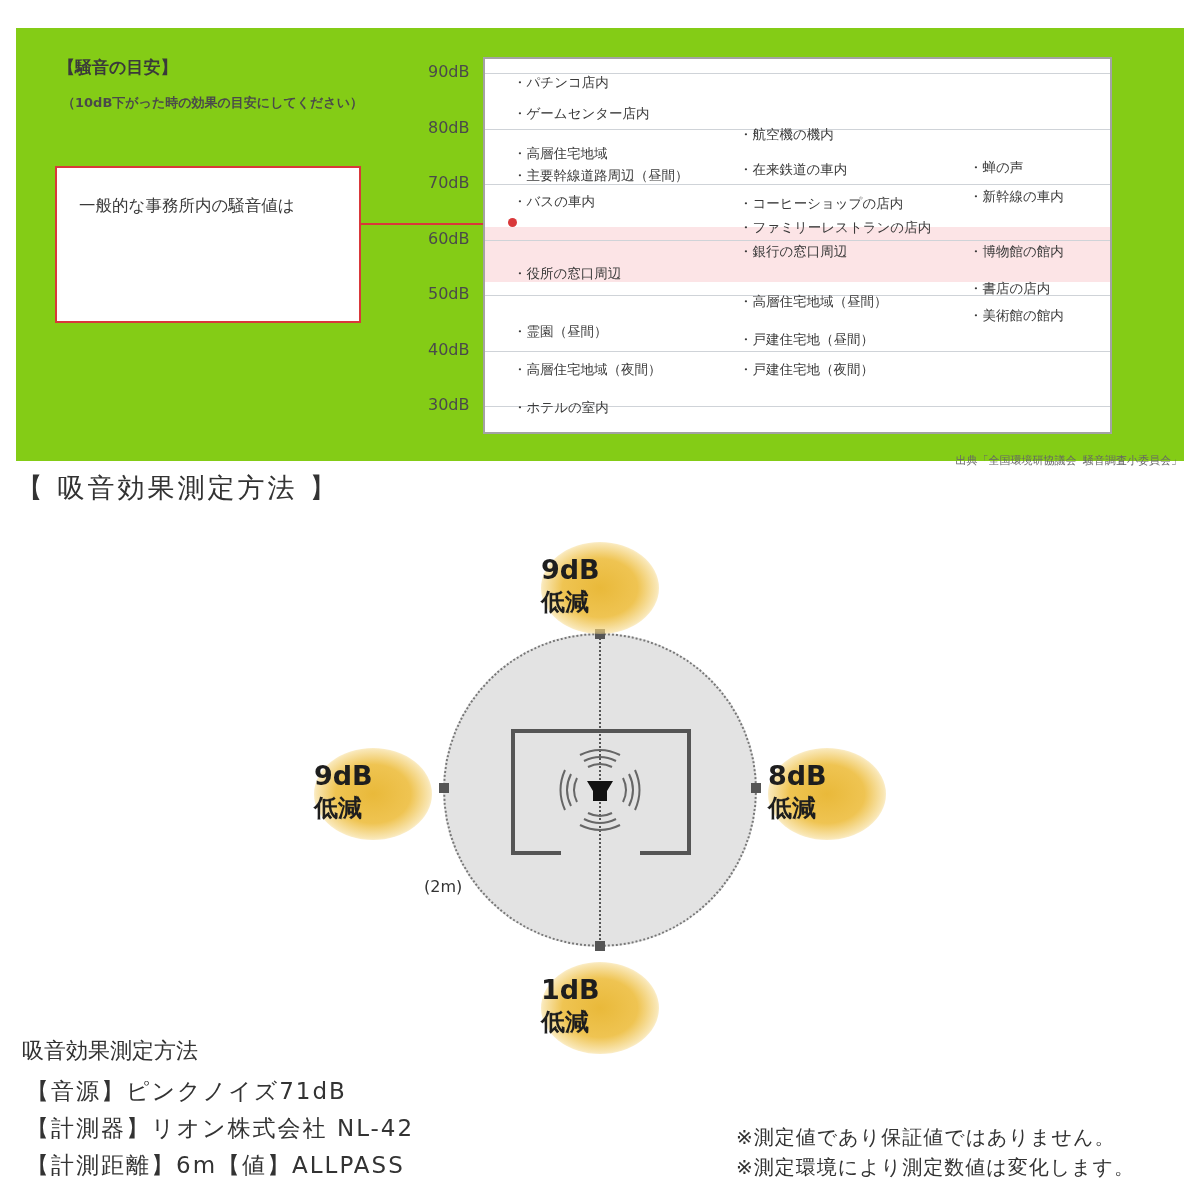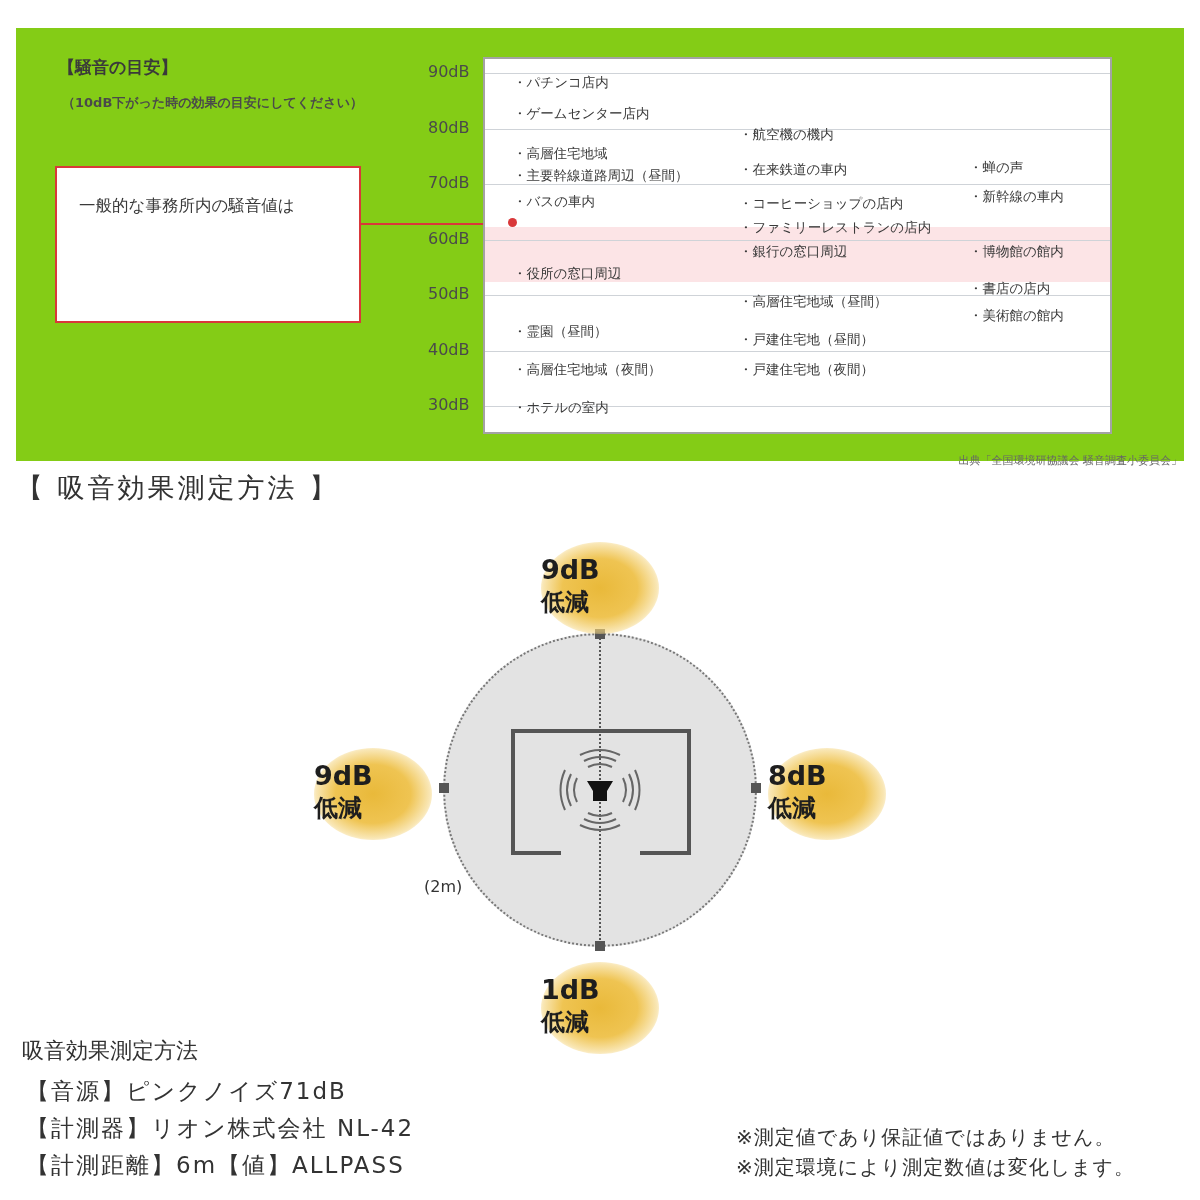--- a/index.html
+++ b/index.html
@@ -15,21 +15,21 @@
   .callout-connector { position: absolute; left: 345px; top: 195px; width: 152px; height: 2px; background: #d9383a; }
   .callout-dot { position: absolute; left: 492px; top: 190px; width: 9px; height: 9px; border-radius: 50%; background: #d9383a; }
 
   .db-label { position: absolute; left: 412px; width: 48px; font-size: 16px; color: #4a4a4a; }
 
   .chart-box { position: absolute; left: 467px; top: 29px; width: 629px; height: 377px; background: #fff; border: 2px solid #a3a3a3; overflow: hidden; }
   .grid-line { position: absolute; left: 0; right: 0; height: 1px; background: #cfd3d8; }
   .pink-band { position: absolute; left: 0; right: 0; top: 168px; height: 55px; background: #fce4e6; }
   .item { position: absolute; font-size: 13.5px; color: #3a3a3a; white-space: nowrap; }
 
-  .source { position: absolute; right: 18px; top: 453px; font-size: 11px; color: #666; }
+  .source { position: absolute; right: 18px; top: 453px; font-size: 11px; color: #666; font-family: Liberation Mono, monospace; }
 
   .method-heading { position: absolute; left: 16px; top: 470px; font-size: 27px; color: #333; letter-spacing: 3px; }
 
   .diagram { position: absolute; left: 0; top: 520px; width: 1200px; height: 520px; }
   .glow { position: absolute; width: 118px; height: 92px; border-radius: 50%;
           background: radial-gradient(ellipse at center, #e9b93a 0%, #efc452 45%, rgba(245,214,130,0.6) 68%, rgba(255,255,255,0) 78%); }
   .glow-text { position: absolute; left: 0; right: 0; color: #1e1e1e; }
   .glow-db { top: 12px; font-size: 27px; font-weight: bold; font-family: "DejaVu Sans", sans-serif; }
   .glow-lbl { top: 44px; font-size: 24px; font-weight: bold; }
 

